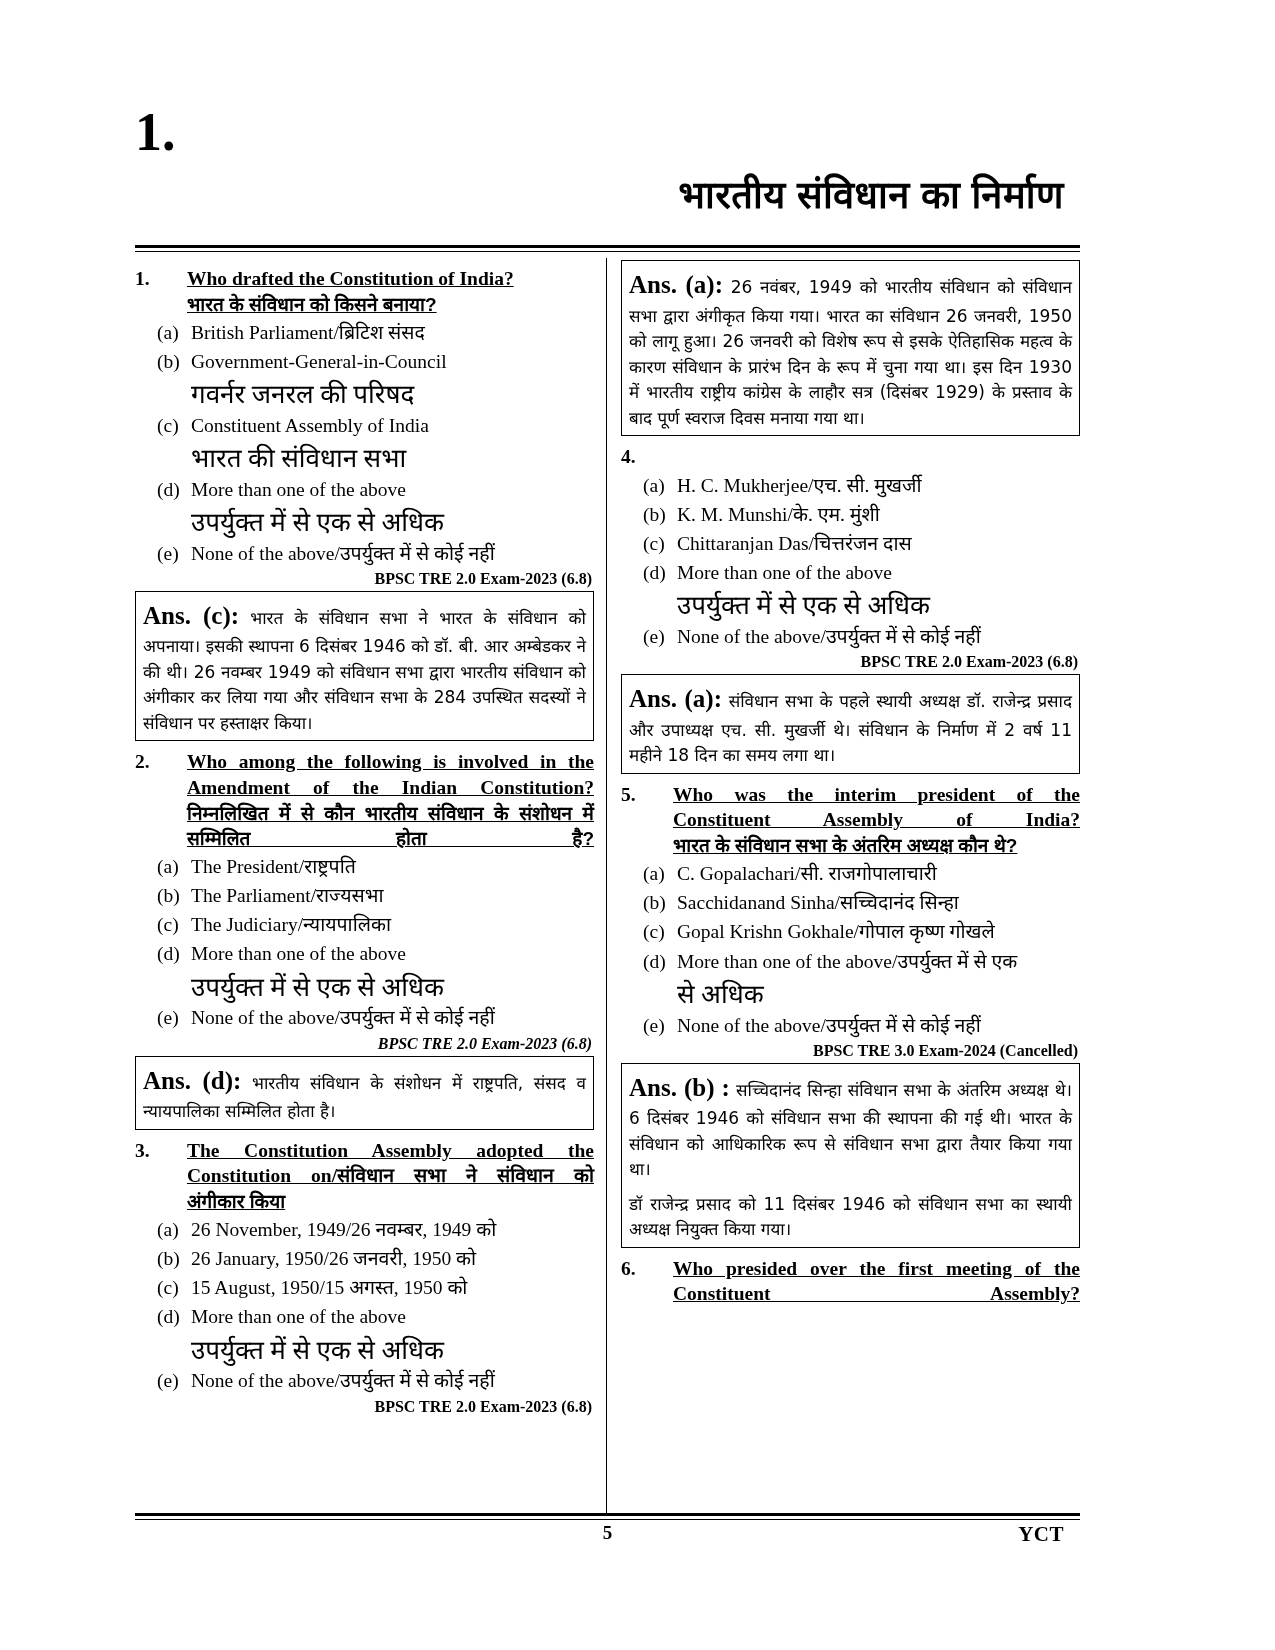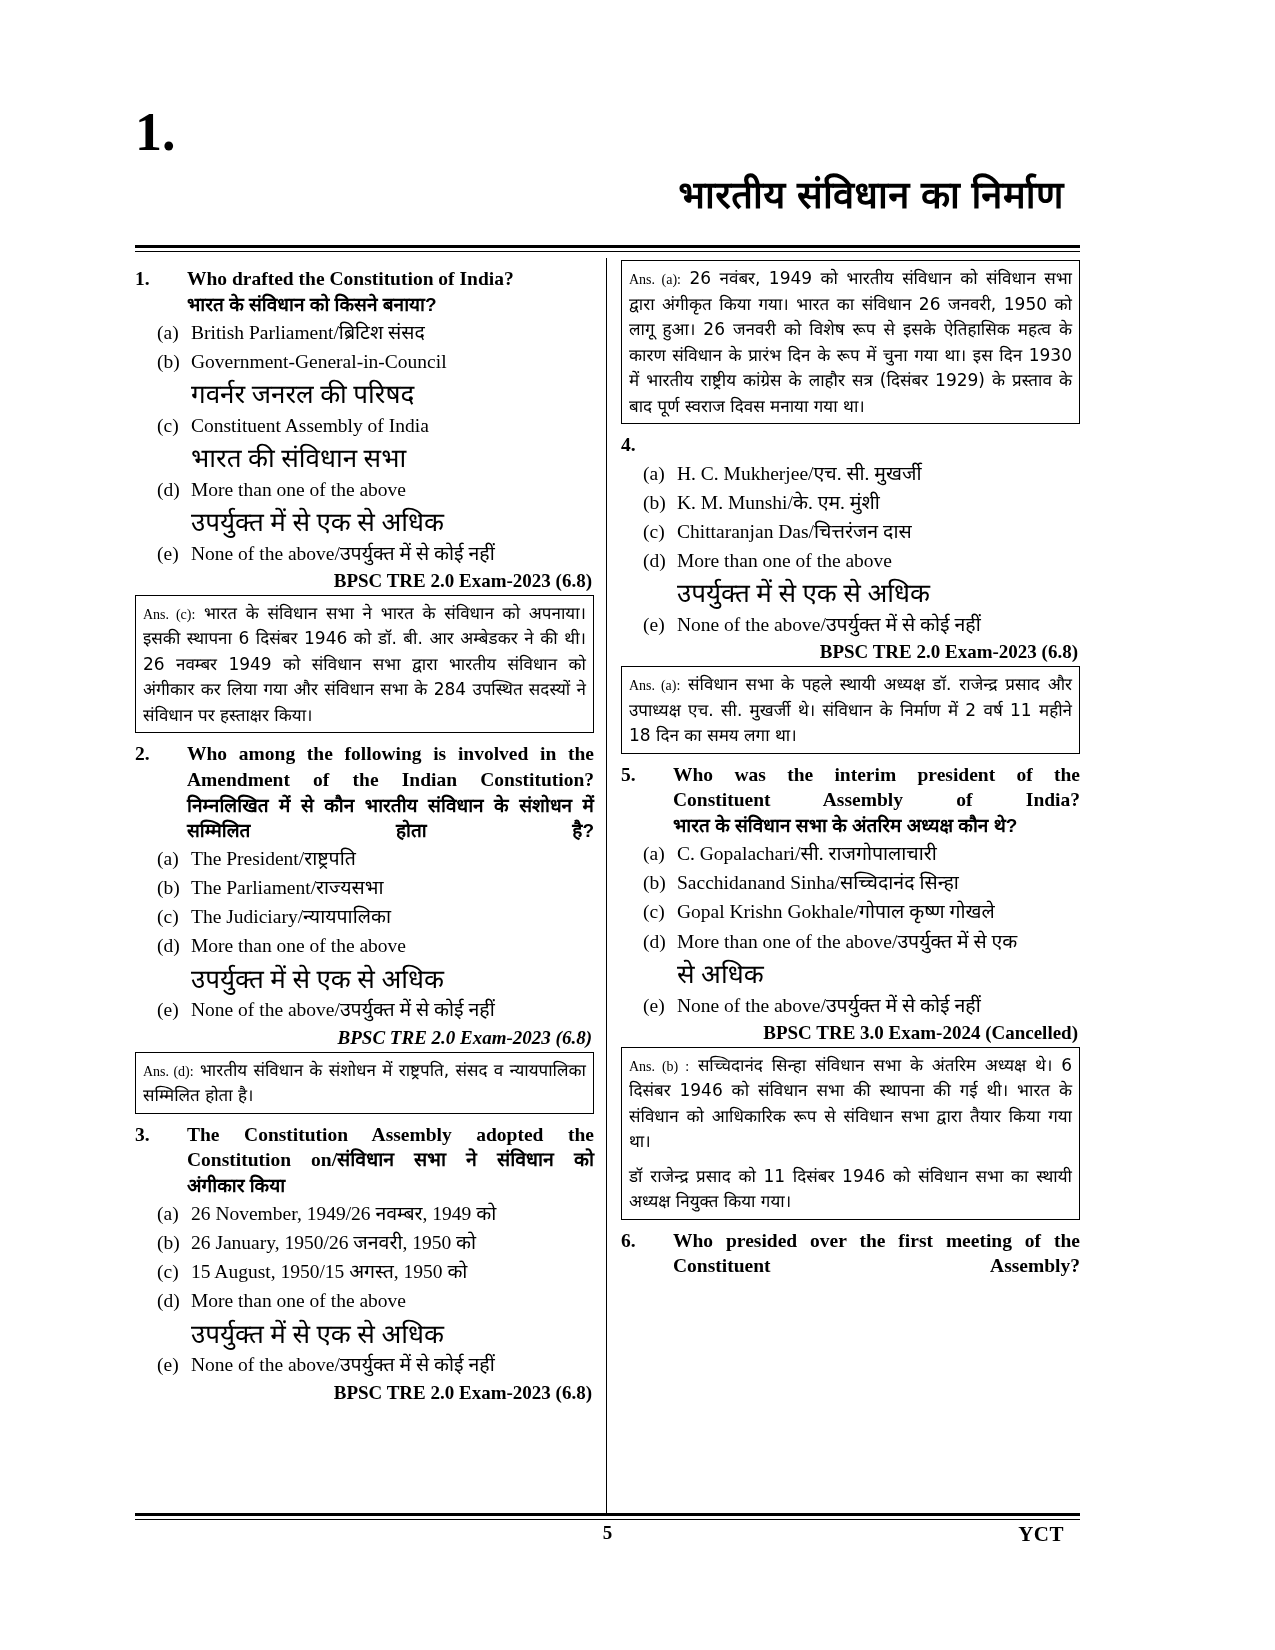--- a/index.html
+++ b/index.html
@@ -94,20 +94,21 @@
     font-size: 19.5px;
     line-height: 1.32;
   }
   .q-body { flex: 1; }
   .q-text {
     font-weight: bold;
     font-size: 19.5px;
     line-height: 1.32;
     text-align: justify;
     text-align-last: left;
+    text-decoration: underline;
   }
   .q-text.hindi {
     font-family: "Liberation Sans", "DejaVu Sans", sans-serif;
     font-size: 19px;
   }
   .q-text.justify-all {
     text-align: justify;
     text-align-last: justify;
   }
 
@@ -130,21 +131,21 @@
   .opt-sub {
     margin-left: 34px;
     font-size: 26px;
     line-height: 1.34;
   }
 
   
   .src {
     text-align: right;
     font-weight: bold;
-    font-size: 19px;
+    font-size: 16px;
     margin-top: 2px;
     margin-bottom: 3px;
     padding-right: 2px;
   }
   .src.italic { font-style: italic; }
 
   
   .ansbox {
     border: 1.5px solid #000;
     padding: 5px 7px 4px 7px;
@@ -156,22 +157,22 @@
     margin: 0 0 0 0;
     text-align: justify;
     text-align-last: left;
     font-family: "DejaVu Sans", "Liberation Sans", sans-serif;
     font-size: 17px;
     line-height: 1.5;
   }
   .ansbox p + p { margin-top: 9px; }
   .ans-label {
     font-family: "Liberation Serif", serif;
-    font-weight: normal;
-    font-size: 14px;
+    font-weight: bold;
+    font-size: 25px;
   }
 
   
   .rule-bot {
     position: absolute;
     left: 135px;
     top: 1513px;
     width: 945px;
     border-top: 3px solid #000;
     border-bottom: 1.5px solid #000;

